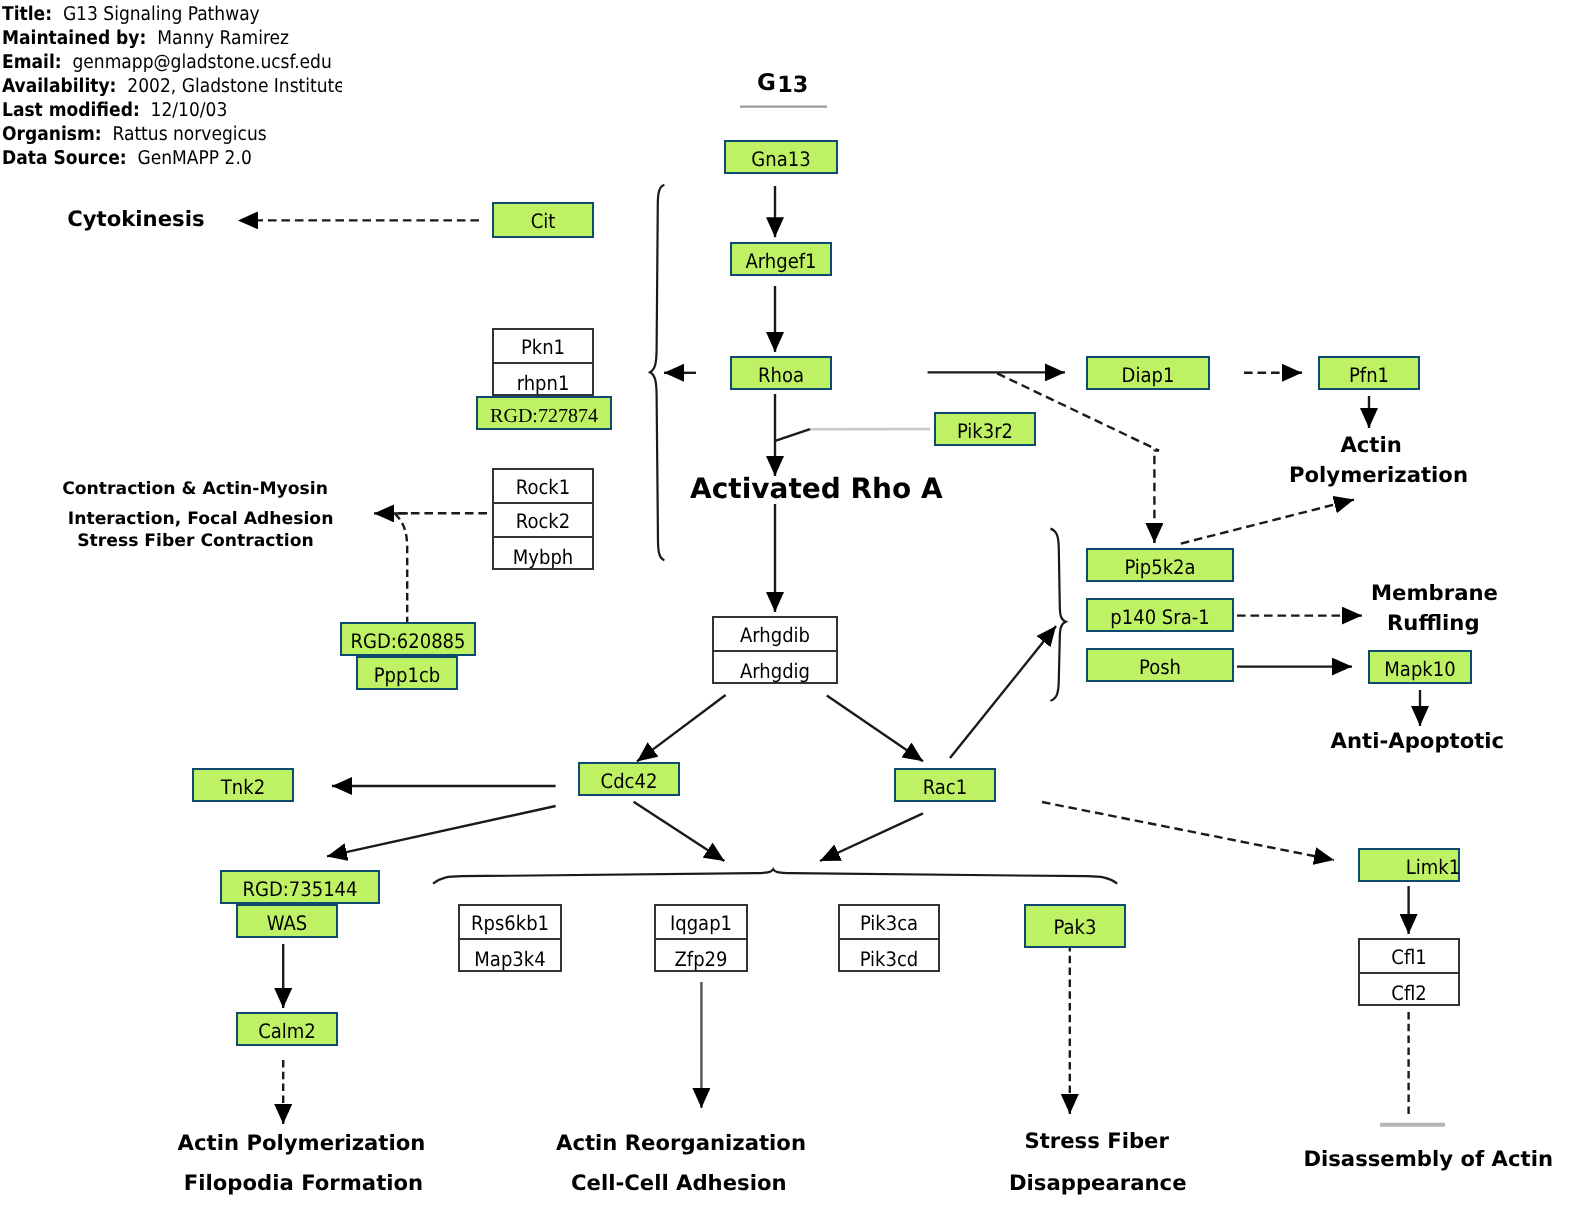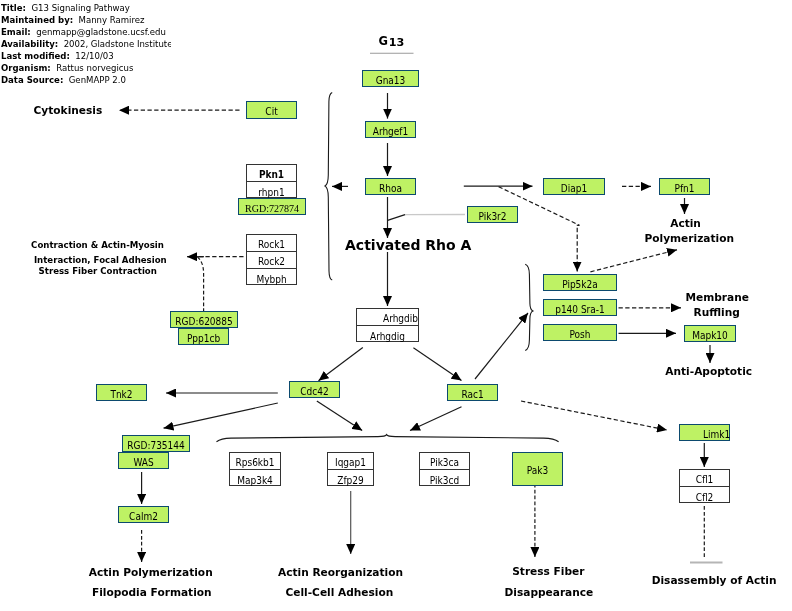--- a/index.html
+++ b/index.html
@@ -131,21 +131,21 @@
       <span>Arhgef1</span>
     </div>
   <div class="node" style="left:365px;top:178px;width:51px;height:17px;">
       <span>Rhoa</span>
     </div>
   <div class="node" style="left:246px;top:101px;width:51px;height:18px;">
       <span>Cit</span>
     </div>
 
   <div class="stack" style="left:246px;top:164px;width:51px;height:34px;">
-    <div class="row" style="height:17px;font-weight:bold;">
+    <div class="row" style="height:17px;">
         <span>Pkn1</span>
       </div>
     <div class="row" style="height:17px;">
         <span>rhpn1</span>
       </div>
   </div>
   <div class="node" style="left:238px;top:198px;width:68px;height:17px;font-family:Liberation Serif, serif;">
       <span>RGD:727874</span>
     </div>
 
@@ -185,39 +185,39 @@
       <span>p140 Sra-1</span>
     </div>
   <div class="node" style="left:543px;top:324px;width:74px;height:17px;">
       <span>Posh</span>
     </div>
   <div class="node" style="left:684px;top:325px;width:52px;height:17px;">
       <span>Mapk10</span>
     </div>
 
   <div class="stack" style="left:356px;top:308px;width:63px;height:34px;">
-    <div class="row" style="height:17px;justify-content:flex-end;">
+    <div class="row" style="height:17px;">
         <span>Arhgdib</span>
       </div>
     <div class="row" style="height:17px;">
         <span>Arhgdig</span>
       </div>
   </div>
 
   <div class="node" style="left:289px;top:381px;width:51px;height:17px;">
       <span>Cdc42</span>
     </div>
   <div class="node" style="left:447px;top:384px;width:51px;height:17px;">
       <span>Rac1</span>
     </div>
   <div class="node" style="left:96px;top:384px;width:51px;height:17px;">
       <span>Tnk2</span>
     </div>
 
-  <div class="node" style="left:110px;top:435px;width:68px;height:17px;margin-left:12px;">
+  <div class="node" style="left:110px;top:435px;width:80px;height:17px;">
       <span>RGD:735144</span>
     </div>
   <div class="node" style="left:118px;top:452px;width:51px;height:17px;">
       <span>WAS</span>
     </div>
   <div class="node" style="left:118px;top:506px;width:51px;height:17px;">
       <span>Calm2</span>
     </div>
 
   <div class="stack" style="left:229px;top:452px;width:52px;height:34px;">
@@ -237,21 +237,21 @@
       </div>
   </div>
   <div class="stack" style="left:419px;top:452px;width:51px;height:34px;">
     <div class="row" style="height:17px;">
         <span>Pik3ca</span>
       </div>
     <div class="row" style="height:17px;">
         <span>Pik3cd</span>
       </div>
   </div>
-  <div class="node" style="left:512px;top:452px;width:51px;height:34px;">
+  <div class="node" style="left:512px;top:452px;width:51px;height:22px;">
       <span>Pak3</span>
     </div>
 
   <div class="node" style="left:679px;top:424px;width:51px;height:17px;padding-left:24px;">
       <span>Limk1</span>
     </div>
   <div class="stack" style="left:679px;top:469px;width:51px;height:34px;">
     <div class="row" style="height:17px;">
         <span>Cfl1</span>
       </div>

